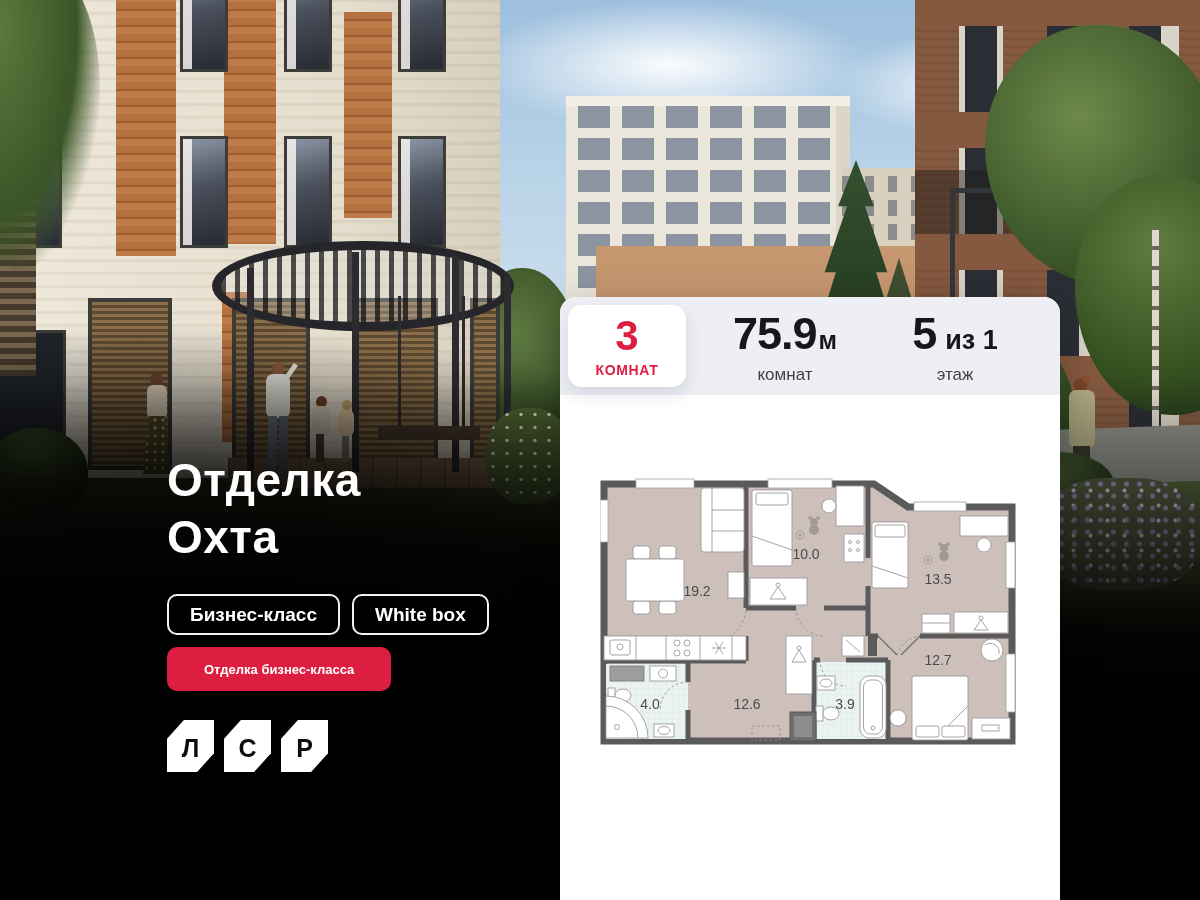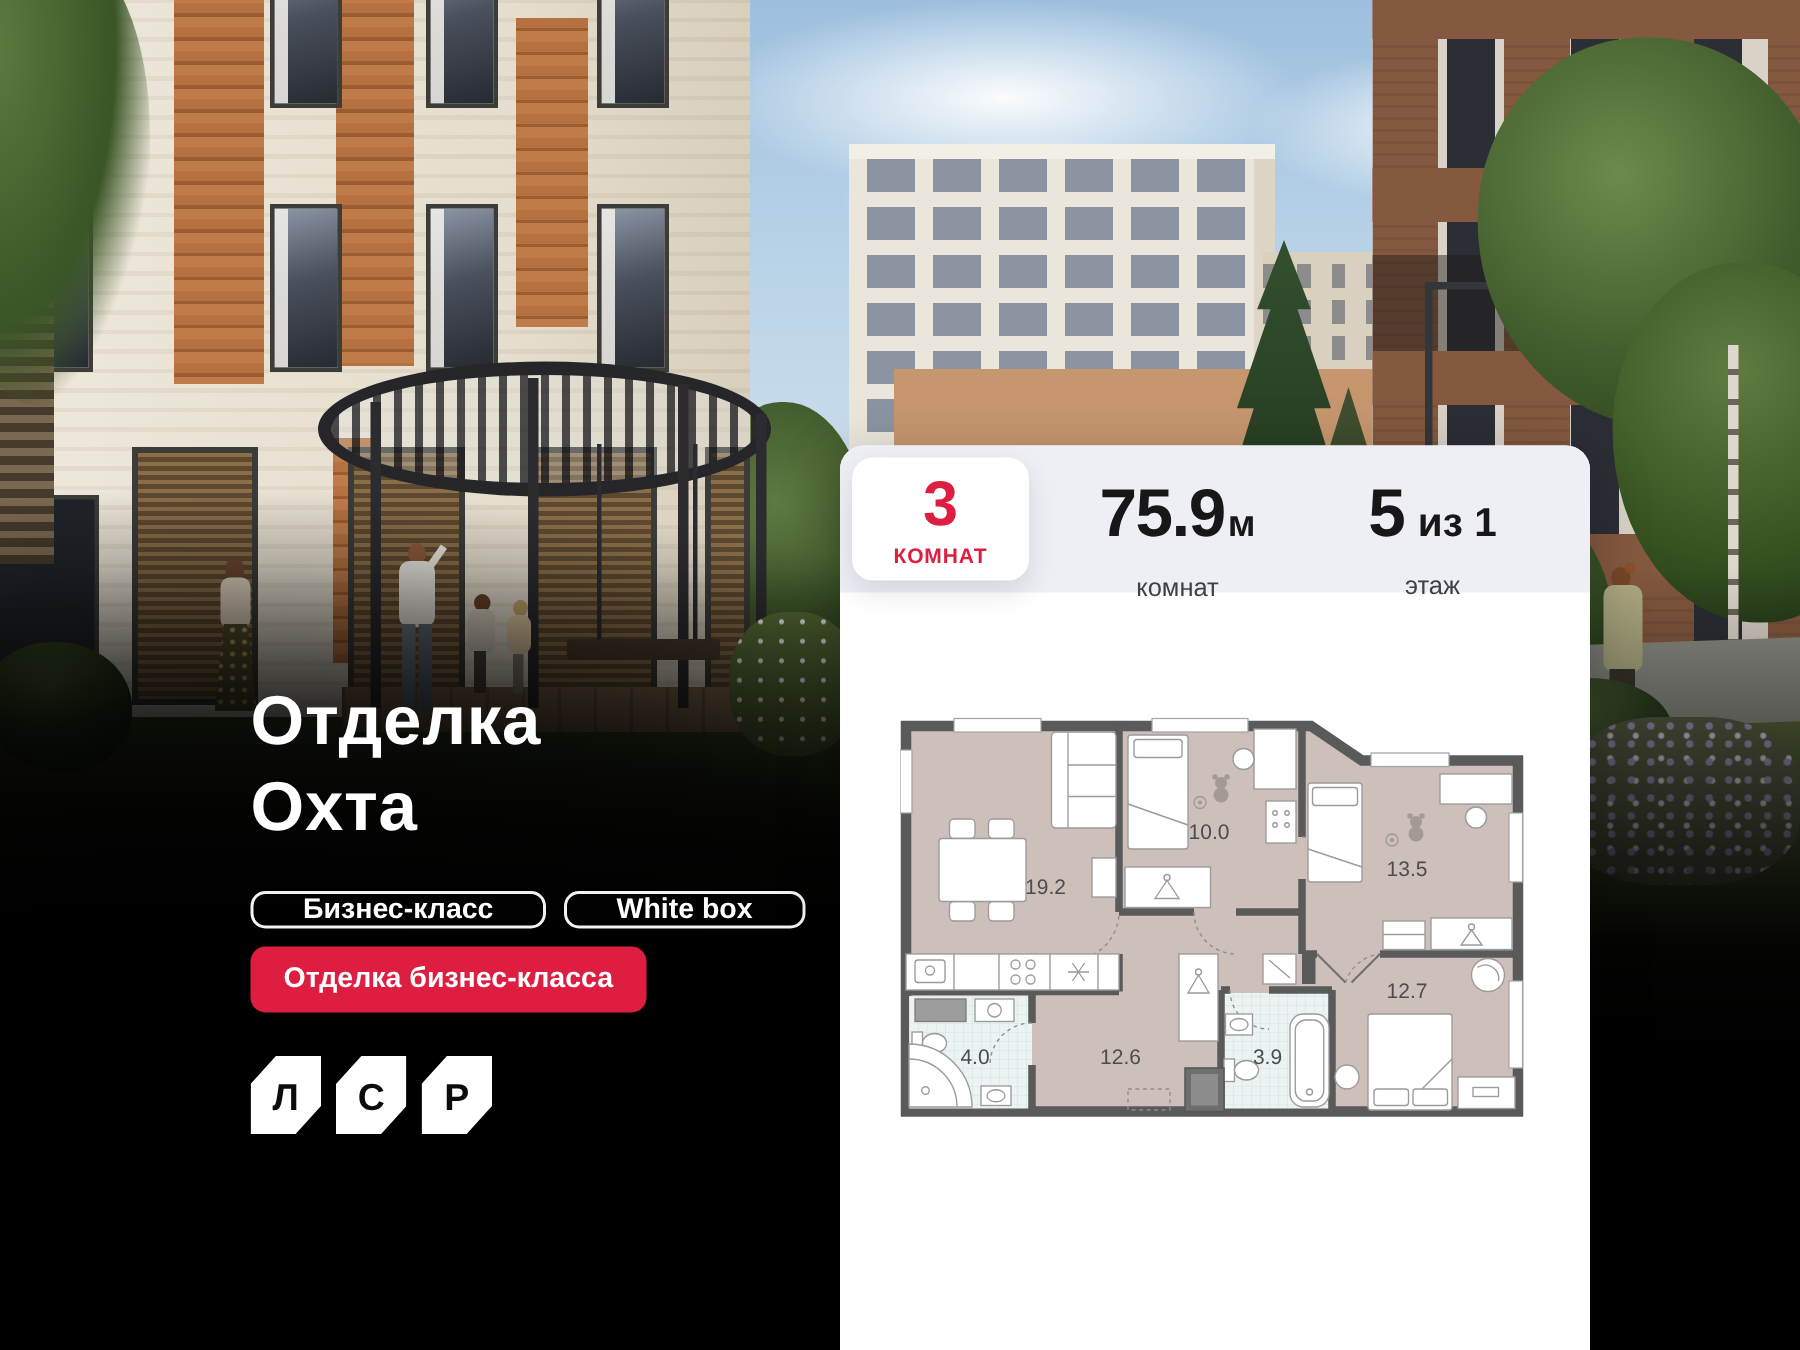--- a/index.html
+++ b/index.html
@@ -114,41 +114,41 @@
 
   
   .overlay{position:absolute;inset:0;pointer-events:none;background:
     radial-gradient(120% 85% at 12% 100%,#000 35%,rgba(0,0,0,.75) 55%,rgba(0,0,0,0) 75%),
     linear-gradient(180deg,rgba(0,0,0,0) 42%,rgba(0,0,0,.45) 56%,rgba(0,0,0,.93) 70%,#000 78%);}
 
   
   .hero{position:absolute;left:167px;top:452px;color:#fff;z-index:5;}
   .hero h1{margin:0 0 28px 0;font-size:46px;line-height:57px;font-weight:700;letter-spacing:.5px;}
   .tag-row{display:flex;gap:12px;margin-bottom:12px;}
-  .tag{display:inline-flex;align-items:center;height:25px;padding:0 33px;border:2px solid rgba(255,255,255,.95);
+  .tag{display:inline-flex;align-items:center;height:41px;padding:0 21px;border:2px solid rgba(255,255,255,.95);
     border-radius:10px;font-size:19px;font-weight:700;white-space:nowrap;}
-  .tag-filled{display:inline-flex;align-items:center;height:44px;padding:0 22px;background:var(--accent,#dd1e40);
-    border-radius:10px;font-size:19px;font-weight:700;margin-bottom:29px;white-space:nowrap;}
+  .tag-filled{display:inline-flex;align-items:center;height:44px;padding:0 37px;background:var(--accent,#dd1e40);
+    border-radius:10px;font-size:13px;font-weight:700;margin-bottom:29px;white-space:nowrap;}
   .logo{display:flex;gap:10px;}
   .logo-tile{width:47px;height:52px;background:#fff;display:flex;align-items:center;justify-content:center;
     clip-path:polygon(36% 0,100% 0,100% 64%,64% 100%,0 100%,0 36%);}
   .logo-letter{font-weight:700;font-size:25px;color:#0c0c0c;margin-top:5px;}
 
   
   .card{position:absolute;left:560px;top:297px;width:500px;height:603px;background:#fff;
     border-radius:16px 16px 0 0;z-index:6;box-shadow:0 10px 40px rgba(0,0,0,.25);}
   .stats{position:relative;height:98px;background:#edeff4;border-radius:16px 16px 0 0;}
   .chip{position:absolute;left:8px;top:8px;width:118px;height:82px;background:#fff;border-radius:14px;
     box-shadow:0 8px 18px rgba(30,40,70,.12);display:flex;flex-direction:column;align-items:center;justify-content:center;}
   .chip-val{color:var(--accent,#dd1e40);font-size:42px;font-weight:700;line-height:1;}
   .chip-label{color:var(--accent,#dd1e40);font-size:14px;font-weight:700;letter-spacing:.6px;text-transform:uppercase;margin-top:5px;}
   .stat{position:absolute;top:12px;text-align:center;}
   .stat-area{left:150px;width:150px;}
   .stat-floor{left:315px;width:160px;}
-  .stat-value{font-size:45px;font-weight:700;color:#17171a;line-height:66px;letter-spacing:-1px;}
+  .stat-value{font-size:45px;font-weight:700;color:#17171a;line-height:50px;letter-spacing:-1px;}
   .unit{font-size:25px;font-weight:700;margin-left:2px;letter-spacing:0;}
   .suffix{font-size:27px;font-weight:700;margin-left:9px;letter-spacing:0;}
   .stat-label{font-size:17px;color:#3f3f46;margin-top:0px;font-weight:400;}
 
   
   .plan{position:absolute;left:40px;top:181px;width:416px;height:268px;}
   .plan .wall{stroke:#5a5a5a;stroke-width:5;fill:none;}
   .plan .f{fill:#fff;stroke:#9b9b9b;stroke-width:.9;}
   .plan .fd{fill:none;stroke:#9b9b9b;stroke-width:.9;}
   .plan .door{fill:none;stroke:#8d8d8d;stroke-width:.9;stroke-dasharray:2.5 2.5;}

